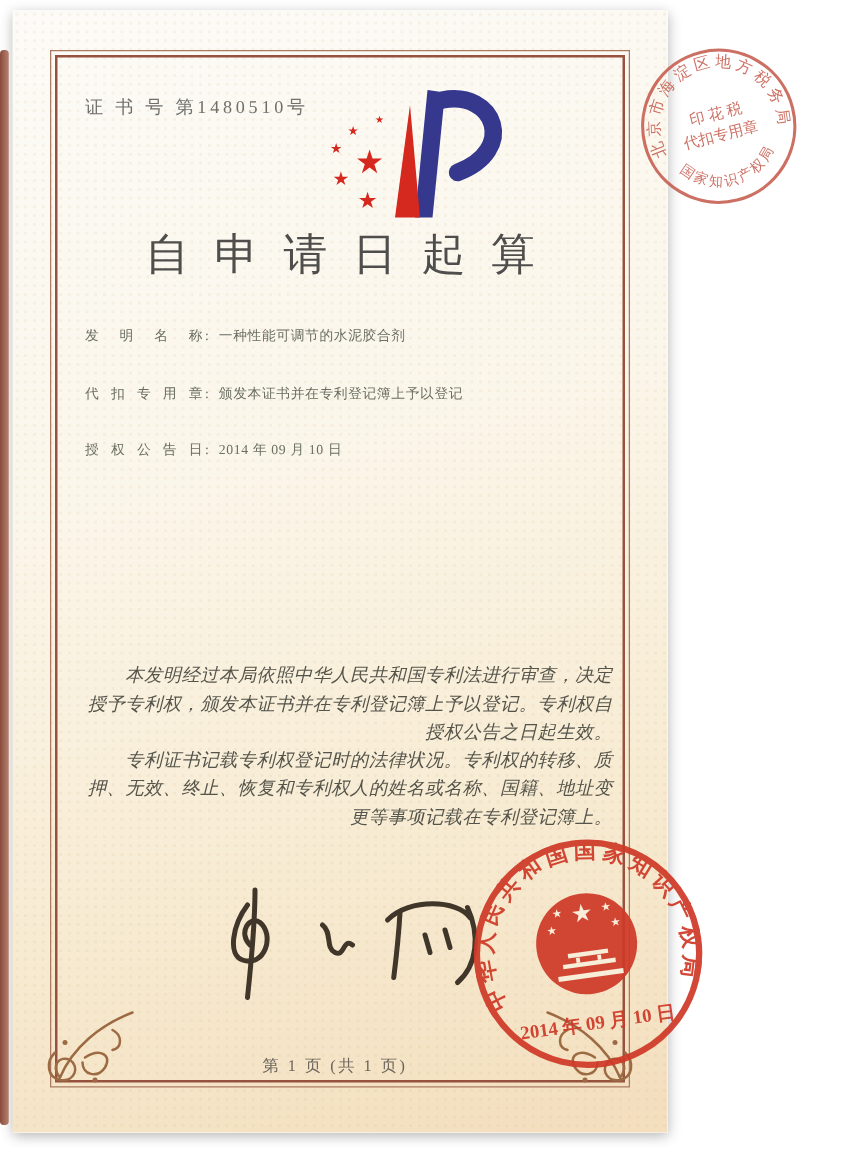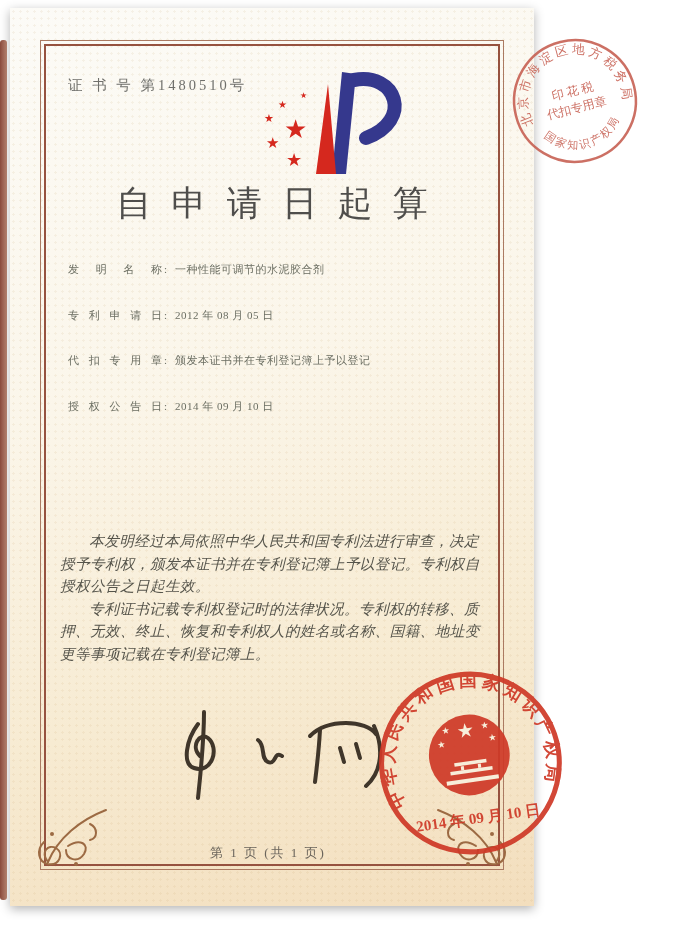--- a/index.html
+++ b/index.html
@@ -52,20 +52,21 @@
   .field-label{
     display:inline-block;width:94px;text-align:justify;text-align-last:justify;
     vertical-align:top;
   }
   .field-colon{margin:0 8px 0 2px;}
   .field-value{letter-spacing:0.5px;}
   .body-text{
     position:absolute;left:50px;top:522px;right:44px;
     font-size:14.6px;line-height:22.6px;color:#55544b;
     font-style:italic;
+    text-align:right;
   }
   .body-text p{margin:0;text-indent:2em;letter-spacing:0.4px;}
   .director{
     position:absolute;left:74px;top:730px;
     font-family:"Liberation Sans","DejaVu Sans",sans-serif;
     font-size:17px;color:#3a332b;letter-spacing:3px;line-height:38px;
     font-weight:600;
   }
   .signature{position:absolute;left:158px;top:696px;width:235px;height:105px;}
   .big-seal{
@@ -126,21 +127,20 @@
     </g>
     <path d="M 92 12 C 134 4 152 52 104 70" stroke="#35388d" stroke-width="14" fill="none" stroke-linecap="round"></path>
     <polygon points="80,4 94,6 84,106 70,106" fill="#35388d"></polygon>
     <polygon points="66,16 54,106 74,106" fill="#d5281e"></polygon>
   </svg>
 
   <div class="doc-title">自申请日起算</div>
 
   <div class="fields">
     <div><span class="field-label">发明名称</span><span class="field-colon">:</span><span class="field-value">一种性能可调节的水泥胶合剂</span></div>
-    <div><span class="field-label">专利申请日</span><span class="field-colon">:</span><span class="field-value">2012 年 08 月 05 日</span></div>
     <div><span class="field-label">代扣专用章</span><span class="field-colon">:</span><span class="field-value">颁发本证书并在专利登记簿上予以登记</span></div>
     <div><span class="field-label">授权公告日</span><span class="field-colon">:</span><span class="field-value">2014 年 09 月 10 日</span></div>
   </div>
 
   <div class="body-text">
     <p>本发明经过本局依照中华人民共和国专利法进行审查，决定授予专利权，颁发本证书并在专利登记簿上予以登记。专利权自授权公告之日起生效。</p>
     <p>专利证书记载专利权登记时的法律状况。专利权的转移、质押、无效、终止、恢复和专利权人的姓名或名称、国籍、地址变更等事项记载在专利登记簿上。</p>
   </div>
 
 

